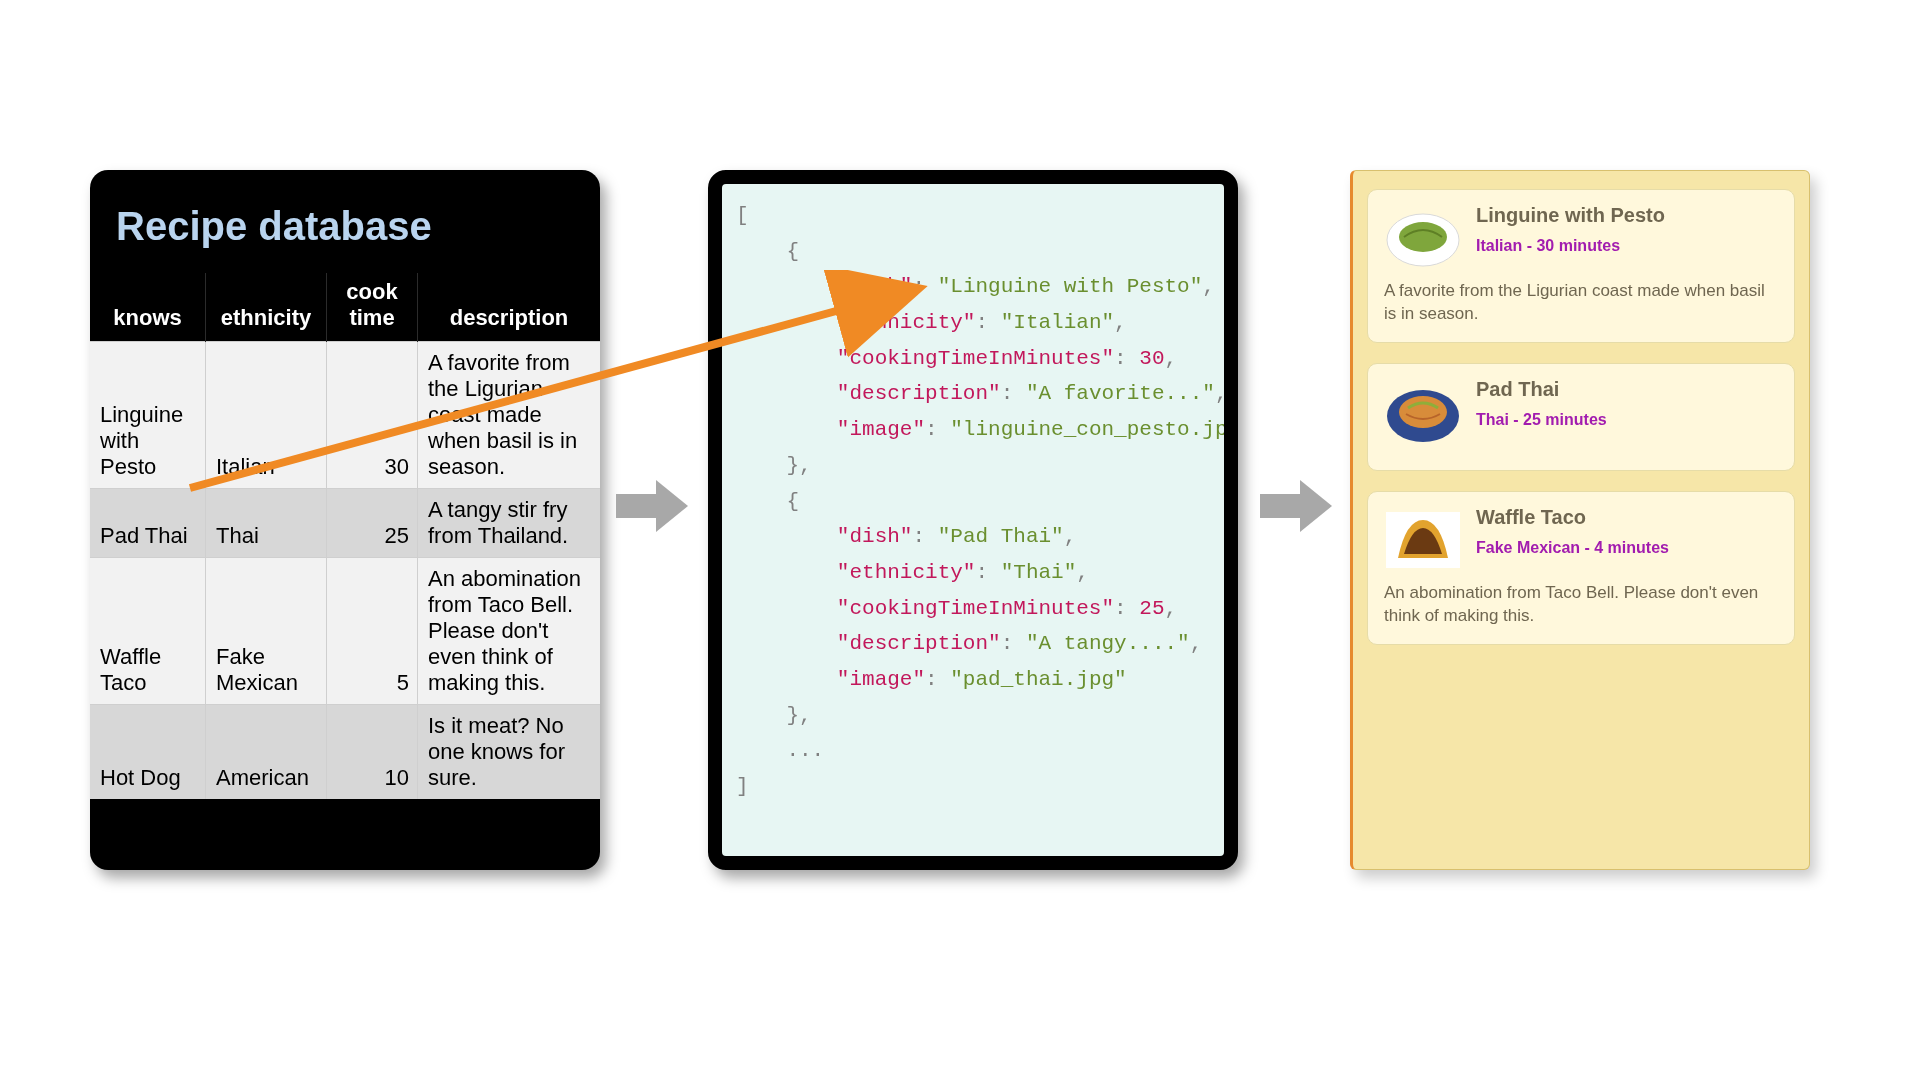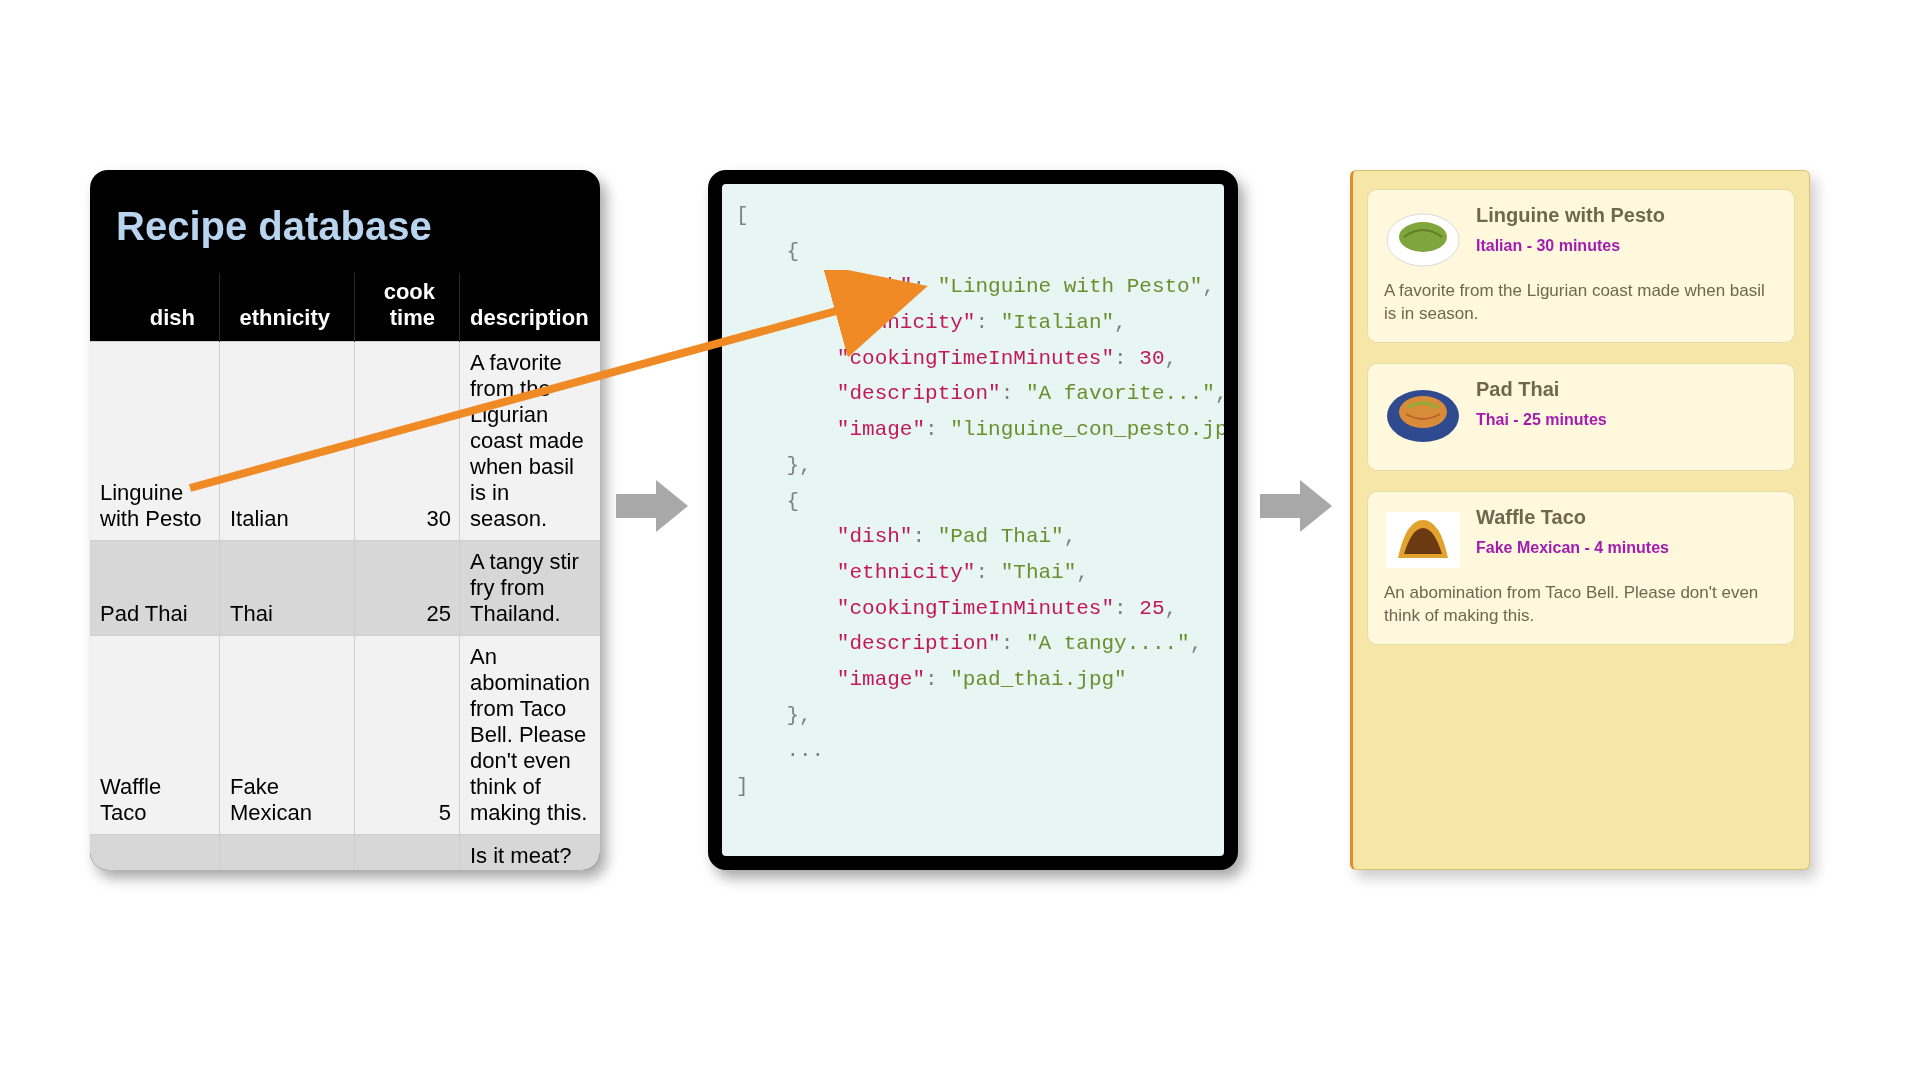--- a/index.html
+++ b/index.html
@@ -37,23 +37,23 @@
   }
   .db-table {
     width: 100%;
     border-collapse: collapse;
     table-layout: fixed;
   }
   .db-table th {
     color: #ffffff;
     font-weight: bold;
     font-size: 22px;
-    text-align: right;
+    text-align: center;
     vertical-align: bottom;
-    padding: 6px 24px 10px 10px;
+    padding: 6px 10px 10px 10px;
     border-right: 1px solid #2b2b2b;
   }
   .db-table th:last-child { border-right: none; }
   .db-table td {
     font-size: 22px;
     vertical-align: bottom;
     padding: 8px 8px 8px 10px;
     border-right: 1px solid #cfcfcf;
     border-top: 1px solid #cfcfcf;
   }
@@ -181,21 +181,21 @@
 </head>
 <body>
 
 <div class="canvas">
 
   <div class="db-panel">
     <div class="db-title">Recipe database</div>
     <table class="db-table">
       <thead>
         <tr>
-          <th class="col-dish">dish</th>
+          <th class="col-dish">knows</th>
           <th class="col-eth">ethnicity</th>
           <th class="col-time">cook time</th>
           <th class="col-desc">description</th>
         </tr>
       </thead>
       <tbody>
         <tr>
           <td class="col-dish">Linguine with Pesto</td>
           <td class="col-eth">Italian</td>
           <td class="col-time">30</td>

